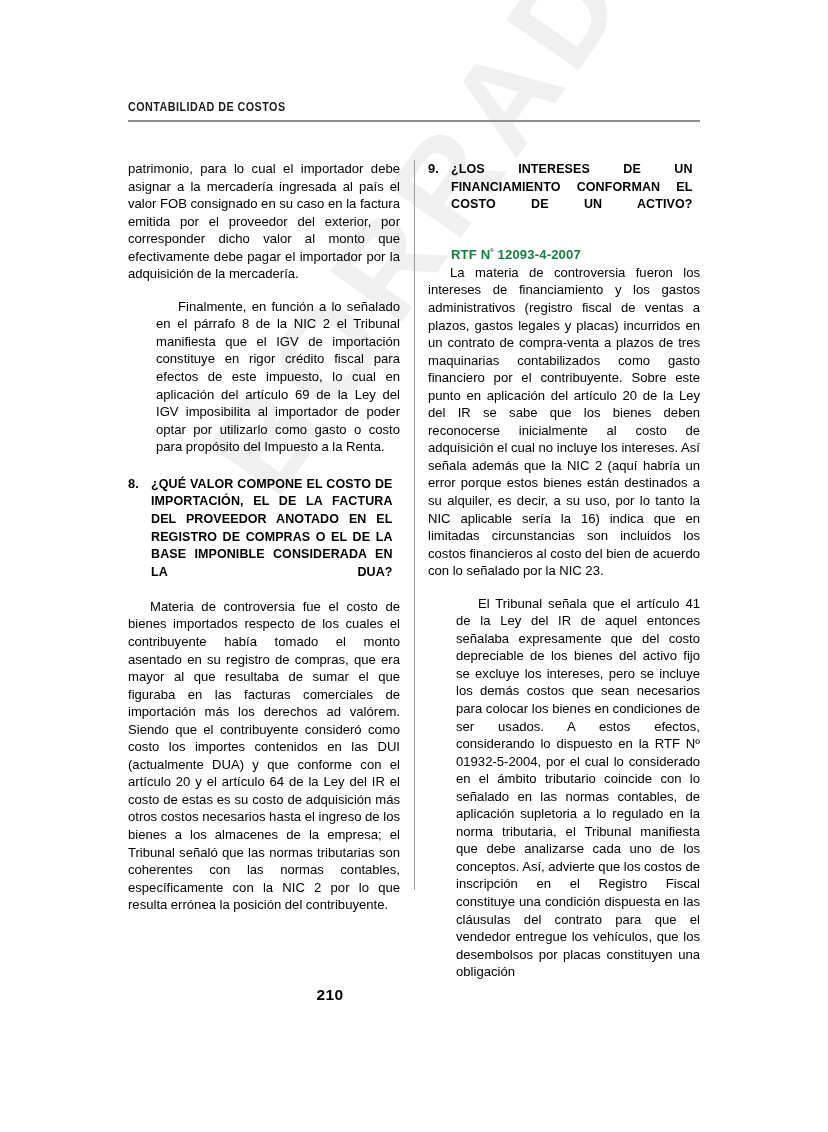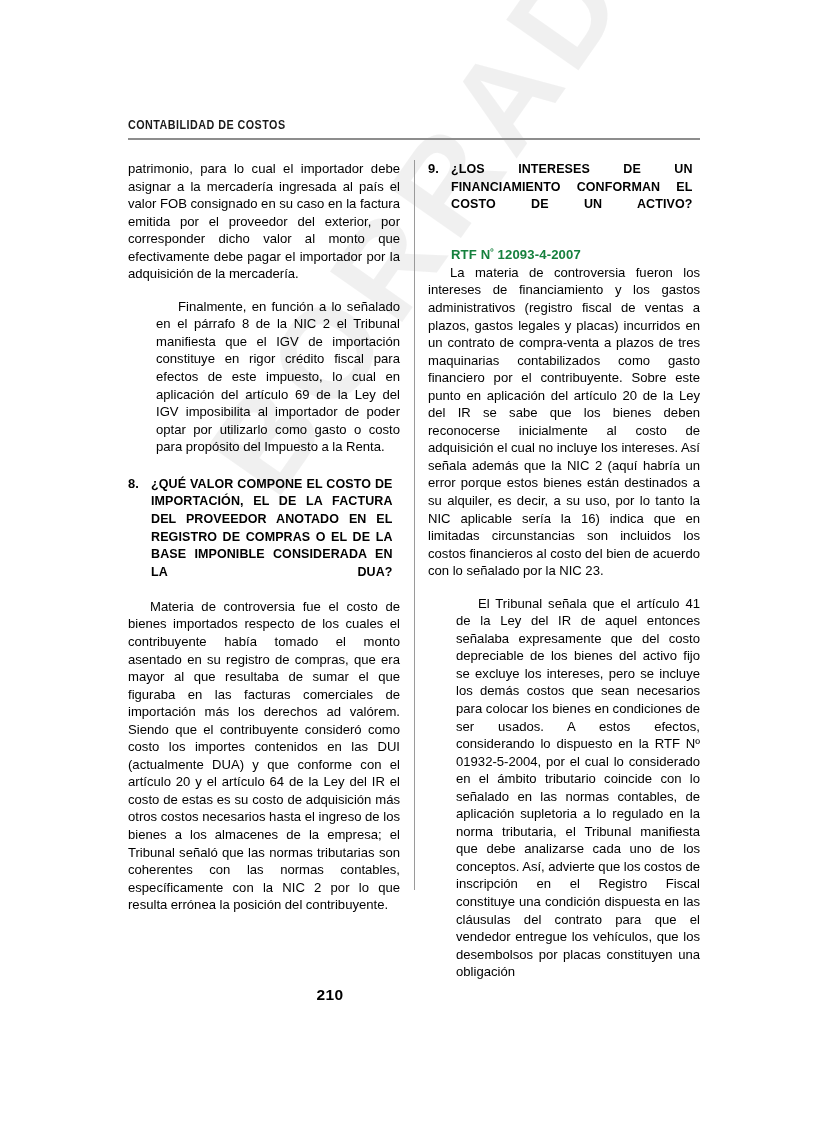--- a/index.html
+++ b/index.html
@@ -41,21 +41,21 @@
     transform: rotate(-55deg);
     transform-origin: 20% 30%;
     white-space: nowrap;
     line-height: 1.05;
   }
 
   
   .header {
     position: absolute;
     left: 128px;
-    top: 118px;
+    top: 100px;
     width: 572px;
     z-index: 3;
   }
   .header-title {
     font-family: "Liberation Sans Narrow", "Liberation Sans", sans-serif;
     font-size: 12.5px;
     font-weight: 600;
     letter-spacing: 0.55px;
     color: #1a1a1a;
     transform: scaleX(0.86);

